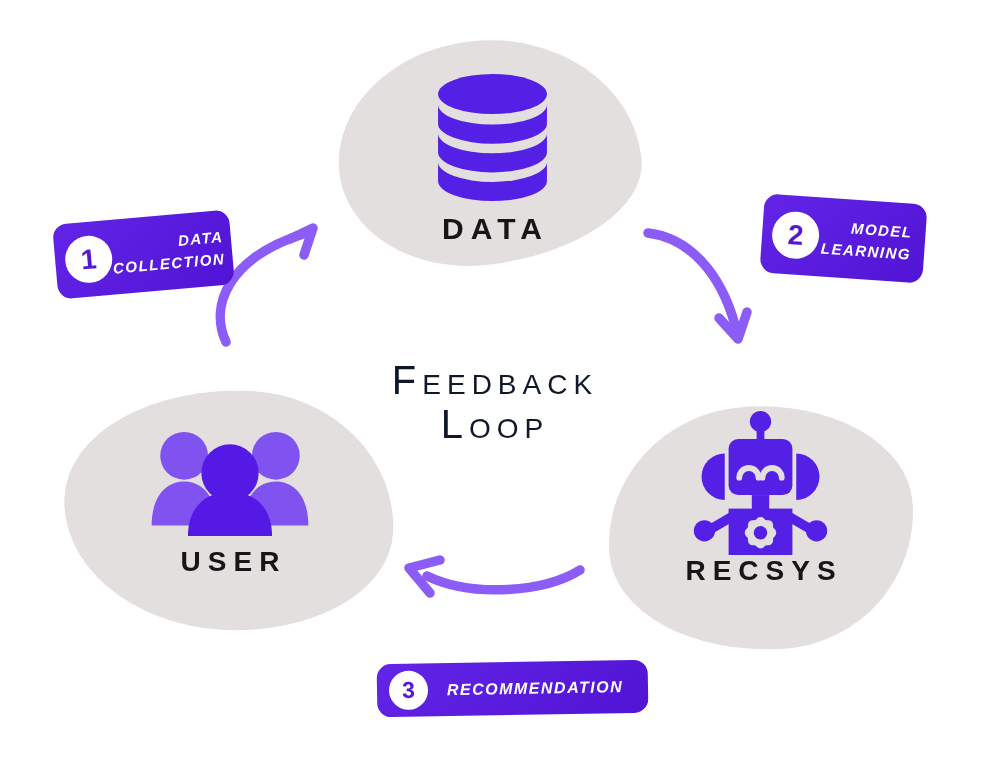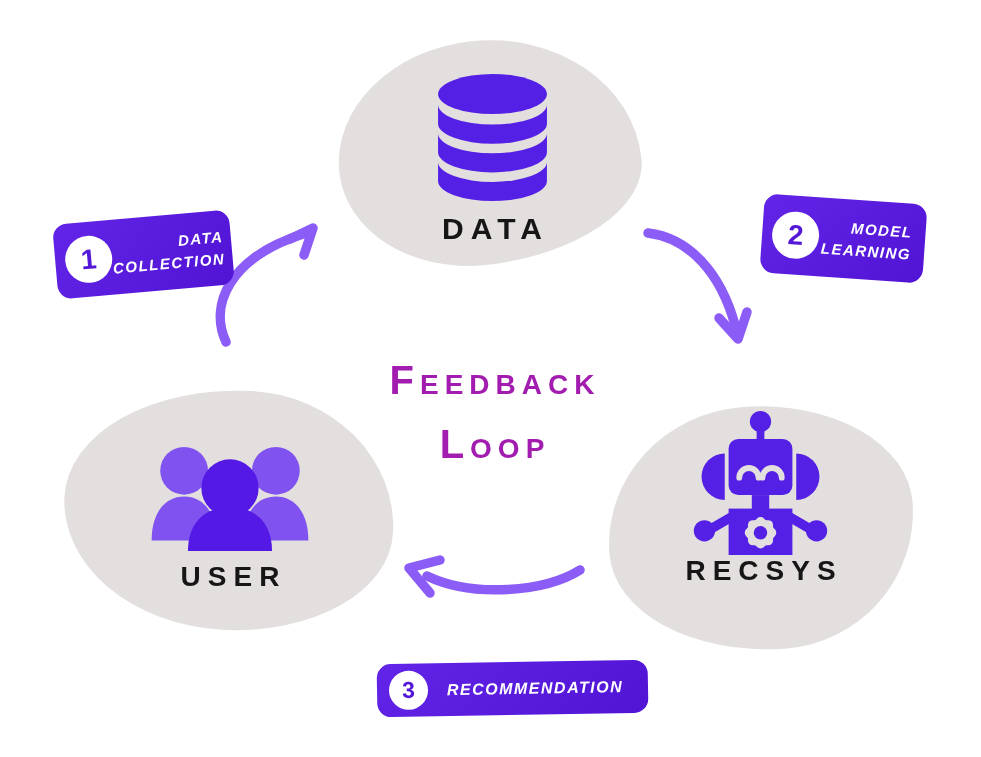--- a/index.html
+++ b/index.html
@@ -36,45 +36,45 @@
   }
 
   
   .node-content {
     position: absolute;
     display: flex;
     flex-direction: column;
     align-items: center;
   }
   #node-data-content   { left: 382px; top: 74px;  width: 220px; }
-  #node-user-content   { left: 140px; top: 444px; width: 180px; }
+  #node-user-content   { left: 140px; top: 429px; width: 180px; }
   #node-recsys-content { left: 688px; top: 410px; width: 145px; }
 
   .node-label {
     font-weight: bold;
     color: #161616;
     letter-spacing: 7px;
     text-indent: 7px; 
     white-space: nowrap;
   }
   #node-data-content   .node-label { font-size: 30px; margin-top: 10px; }
   #node-user-content   .node-label { font-size: 28px; margin-top: 9px;  }
   #node-recsys-content .node-label { font-size: 28px; margin-top: 0;  }
 
   
   #center-title {
     position: absolute;
     left: 355px; top: 360px; width: 280px;
     text-align: center;
-    color: #a21caf;
+    color: #0f172a;
     font-variant: small-caps;
-    font-weight: bold;
+    font-weight: normal;
   }
   #center-title .title-line1 { font-size: 40px; letter-spacing: 6px; line-height: 1.0; }
-  #center-title .title-line2 { font-size: 40px; letter-spacing: 6px; line-height: 1.0; margin-top: 24px; text-align: center; }
+  #center-title .title-line2 { font-size: 40px; letter-spacing: 6px; line-height: 1.0; margin-top: 4px; text-align: center; }
 
   
   .badge {
     position: absolute;
     background: linear-gradient(135deg, #6224E6, #5113D4);
     border-radius: 14px;
     display: flex;
     align-items: center;
     color: #ffffff;
   }

